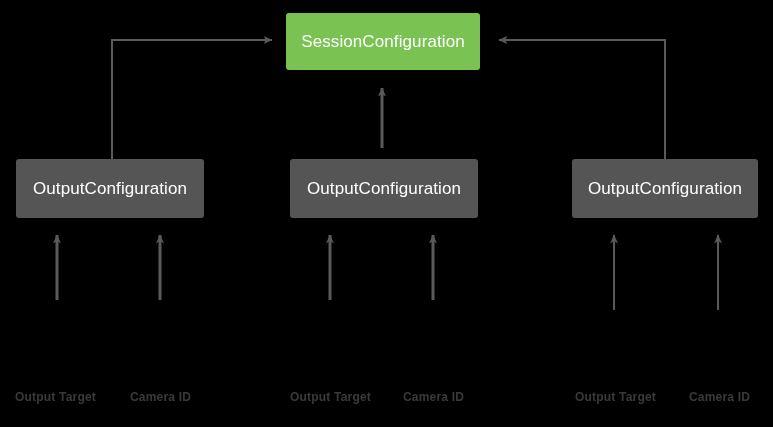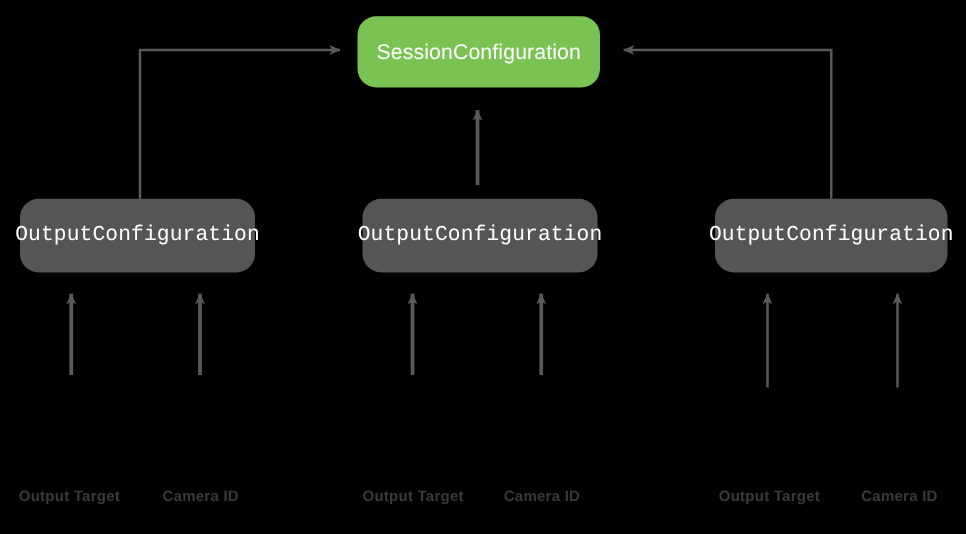--- a/index.html
+++ b/index.html
@@ -13,35 +13,34 @@
     height: 427px;
     background: #000000;
     overflow: hidden;
     font-family: "Liberation Sans", sans-serif;
   }
   .node {
     position: absolute;
     display: flex;
     align-items: center;
     justify-content: center;
-    border-radius: 15px;
+    border-radius: 3px;
     box-sizing: border-box;
     color: #ffffff;
     font-size: 17px;
     font-weight: 400;
     letter-spacing: 0.1px;
     line-height: 1;
     white-space: nowrap;
   }
   .node-session {
     background: #7ac352;
   }
   .node-output {
     background: #555555;
-    font-family: Liberation Mono, monospace;
   }
   .field-label {
     position: absolute;
     color: #3a3a3a;
     font-size: 12px;
     font-weight: 700;
     letter-spacing: 0.2px;
     line-height: 1;
     white-space: nowrap;
   }

